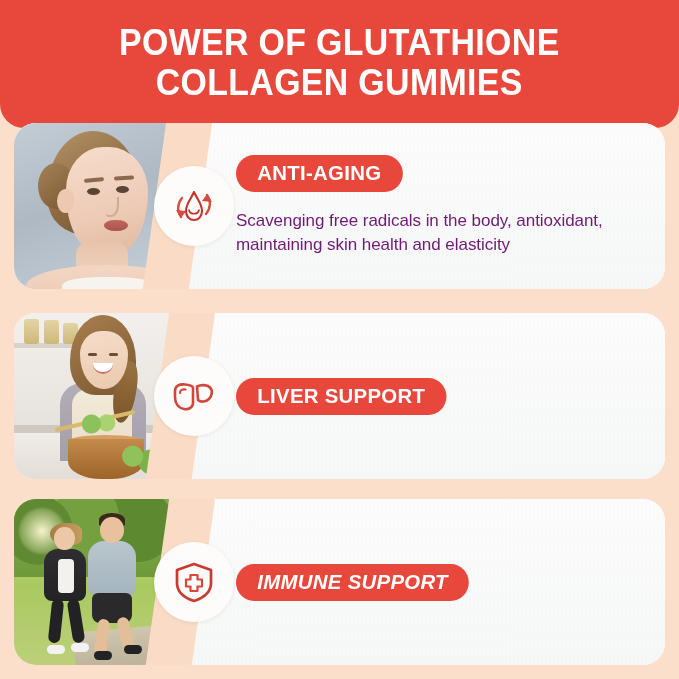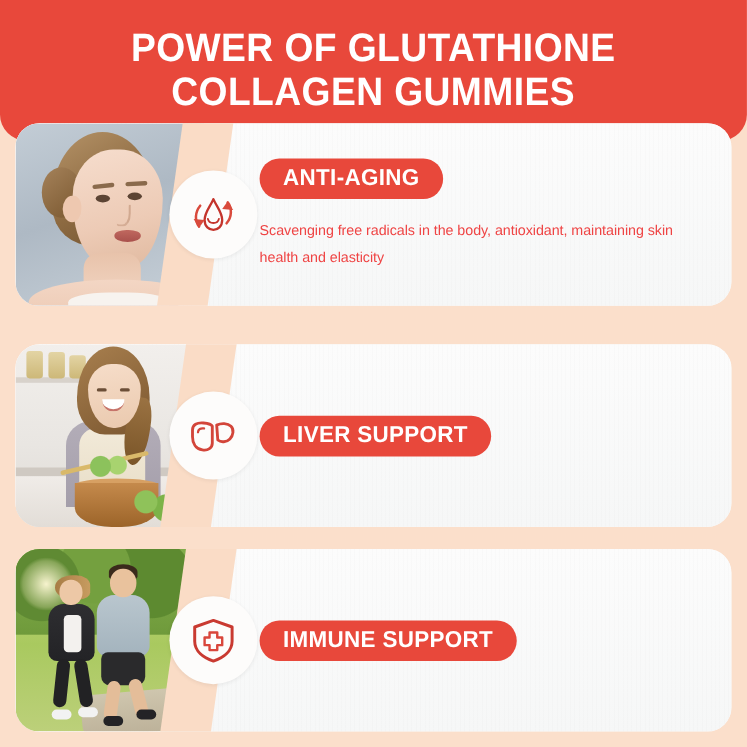--- a/index.html
+++ b/index.html
@@ -46,23 +46,23 @@
   
   .card {
     position: absolute;
     left: 14px;
     width: 651px;
     height: 166px;
     background: #fafafa;
     border-radius: 22px;
     overflow: hidden;
   }
-  .card-1 { top: 112px; }
+  .card-1 { top: 123px; }
   .card-2 { top: 313px; }
-  .card-3 { top: 499px; }
+  .card-3 { top: 499px; font-style: italic; }
 
   .card-paper {
     position: absolute;
     inset: 0;
     background:
       repeating-linear-gradient(90deg,
         rgba(0,0,0,0.012) 0px, rgba(0,0,0,0.012) 1px,
         rgba(0,0,0,0) 1px, rgba(0,0,0,0) 4px),
       linear-gradient(180deg, #fcfcfc 0%, #f6f7f7 100%);
   }
@@ -459,22 +459,22 @@
     font-weight: bold;
     font-size: 21px;
     line-height: 22px;
     letter-spacing: 0.3px;
     white-space: nowrap;
     transform: scaleX(0.97);
     transform-origin: left center;
   }
   .desc {
     margin-top: 17px;
-    color: #ef4444;
-    font-size: 13px;
+    color: #701a75;
+    font-size: 17px;
     line-height: 24px;
     max-width: 420px;
     letter-spacing: -0.05px;
   }
 </style>
 </head>
 <body>
 
 <div class="header-banner">
   <div class="header-line">POWER OF GLUTATHIONE</div>

